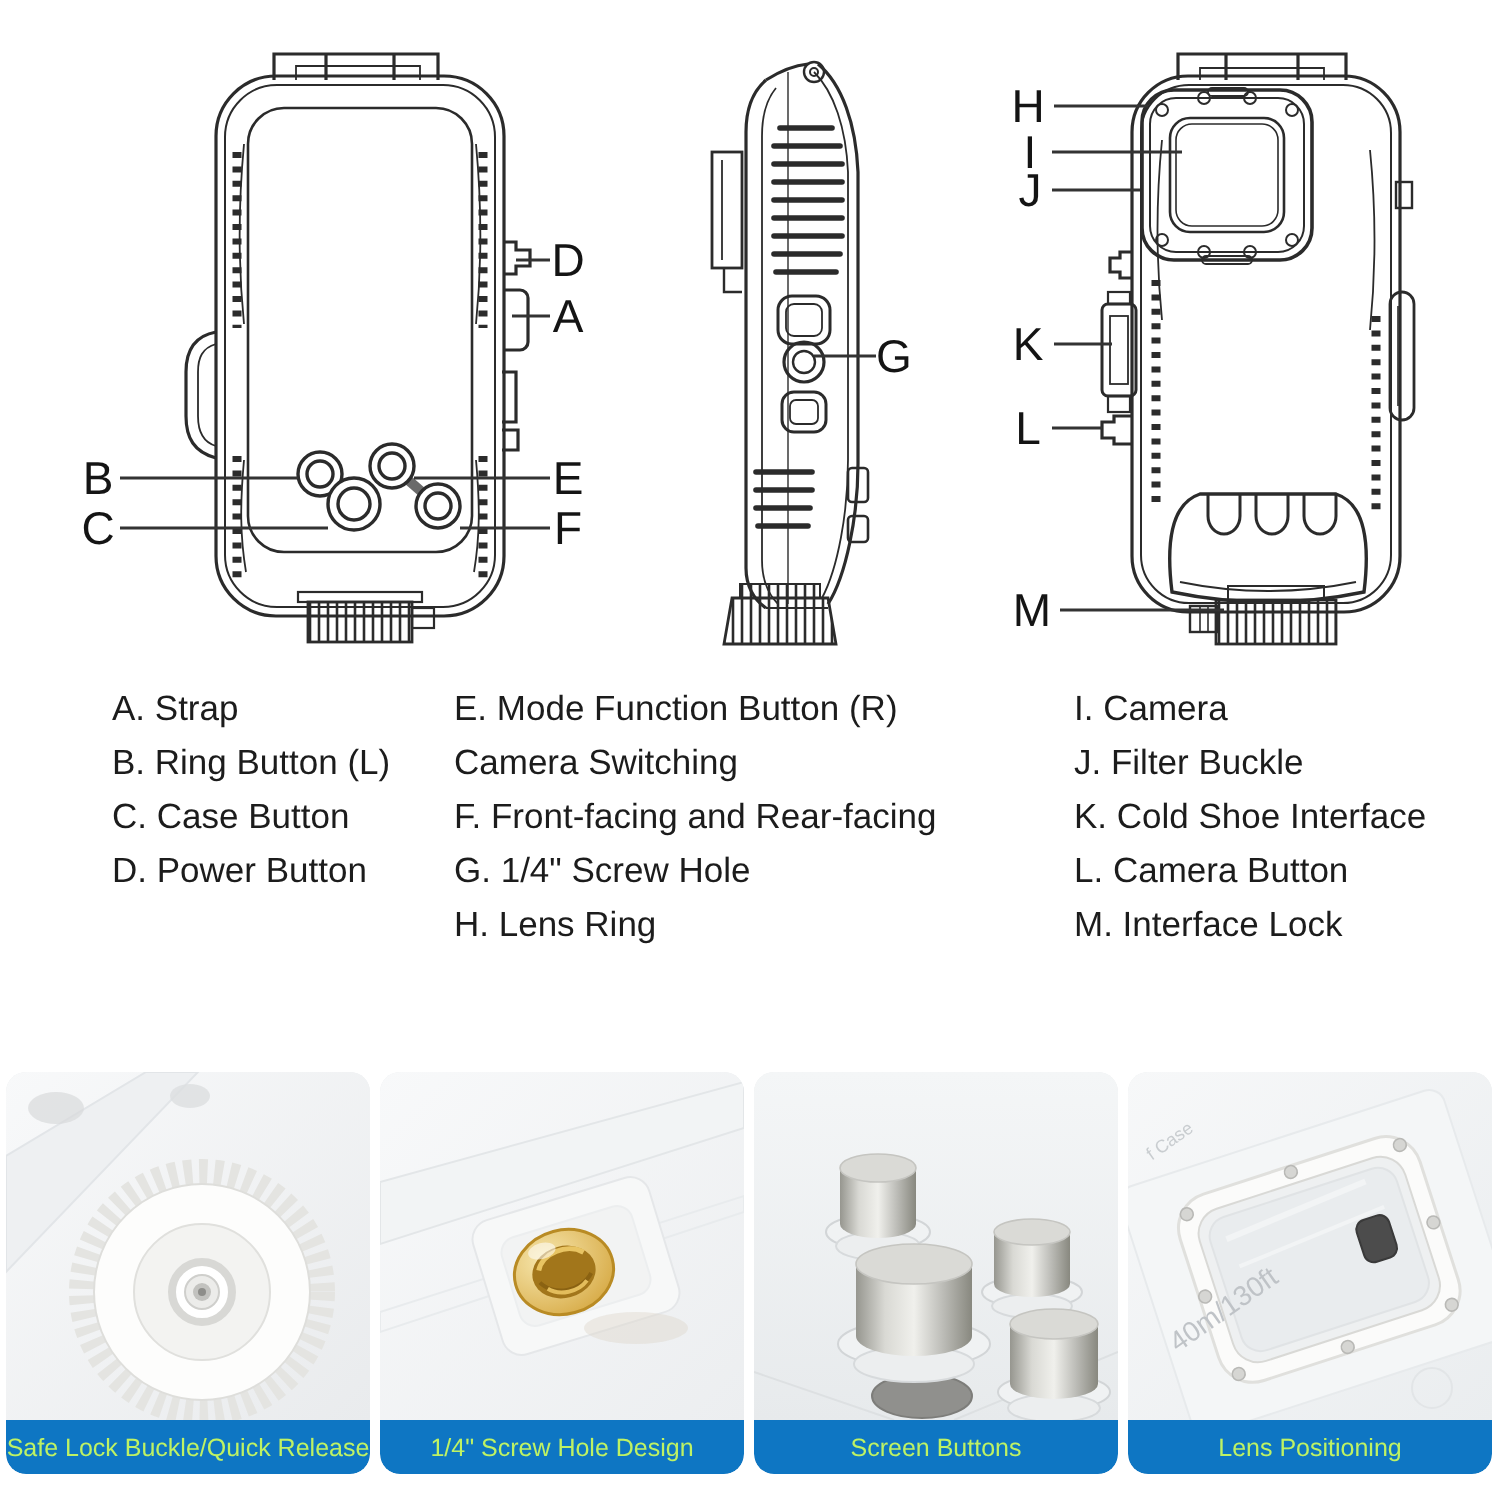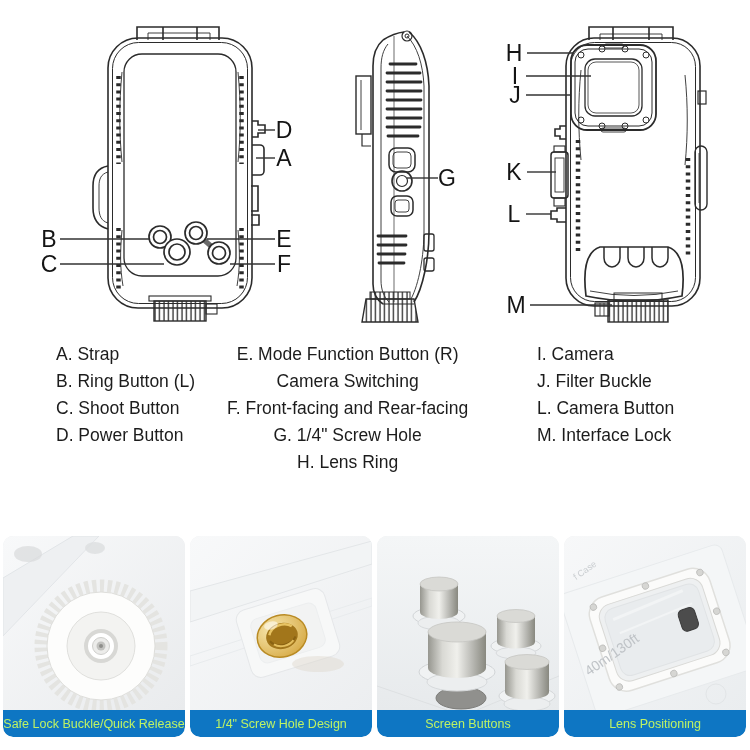--- a/index.html
+++ b/index.html
@@ -1,21 +1,21 @@
 <!DOCTYPE html>
 <html><head>
 <meta charset="utf-8">
 <style>
   html,body{margin:0;padding:0;background:#fff;}
   .screen{position:relative;width:750px;height:750px;background:#ffffff;overflow:hidden;
           font-family:"Liberation Sans",sans-serif;}
   .diagram-svg{position:absolute;top:0;left:0;}
   .legend{position:absolute;top:341px;left:0;width:750px;font-size:17.5px;color:#1c1c1c;}
   .legend .col{position:absolute;top:0;}
-  .col1{left:56px;} .col2{left:227px;text-align:center;} .col3{left:537px;}
+  .col1{left:56px;} .col2{left:227px;} .col3{left:537px;}
   .legend .row{height:27px;line-height:27px;white-space:nowrap;}
   .cards{position:absolute;top:536px;left:0;width:750px;display:flex;gap:5px;padding:0 3px;box-sizing:border-box;}
   .card{width:182px;height:201px;border-radius:10px;overflow:hidden;display:flex;flex-direction:column;
         box-shadow:0 0 0 1px #eceeef inset;}
   .photo{width:182px;height:174px;}
   .caption{height:27px;background:#0e76c3;color:#bef264;font-size:12.5px;display:flex;
            align-items:center;justify-content:center;white-space:nowrap;border-radius:0 0 10px 10px;}
   svg text.lbl{font-family:"Liberation Sans",sans-serif;font-size:23px;fill:#141414;}
   svg text.wm{font-family:"Liberation Sans",sans-serif;}
 </style>
@@ -212,33 +212,34 @@
       <text class="lbl" x="514" y="172" dominant-baseline="central">K</text>
       <text class="lbl" x="514" y="214" dominant-baseline="central">L</text>
       <text class="lbl" x="516" y="305" dominant-baseline="central">M</text>
     </g>
   </svg>
 
   <div class="legend">
     <div class="col col1">
       <div class="row">A. Strap</div>
       <div class="row">B. Ring Button (L)</div>
-      <div class="row">C. Shoot Button</div>
+      <div class="row">C. Case Button</div>
       <div class="row">D. Power Button</div>
     </div>
     <div class="col col2">
       <div class="row">E. Mode Function Button (R)</div>
       <div class="row">Camera Switching</div>
       <div class="row">F. Front-facing and Rear-facing</div>
       <div class="row">G. 1/4" Screw Hole</div>
       <div class="row">H. Lens Ring</div>
     </div>
     <div class="col col3">
       <div class="row">I. Camera</div>
       <div class="row">J. Filter Buckle</div>
+      <div class="row">K. Cold Shoe Interface</div>
       <div class="row">L. Camera Button</div>
       <div class="row">M. Interface Lock</div>
     </div>
   </div>
 
   <div class="cards">
 
     <div class="card">
       <svg class="photo" width="182" height="174" viewBox="0 0 182 174">
         <defs>

